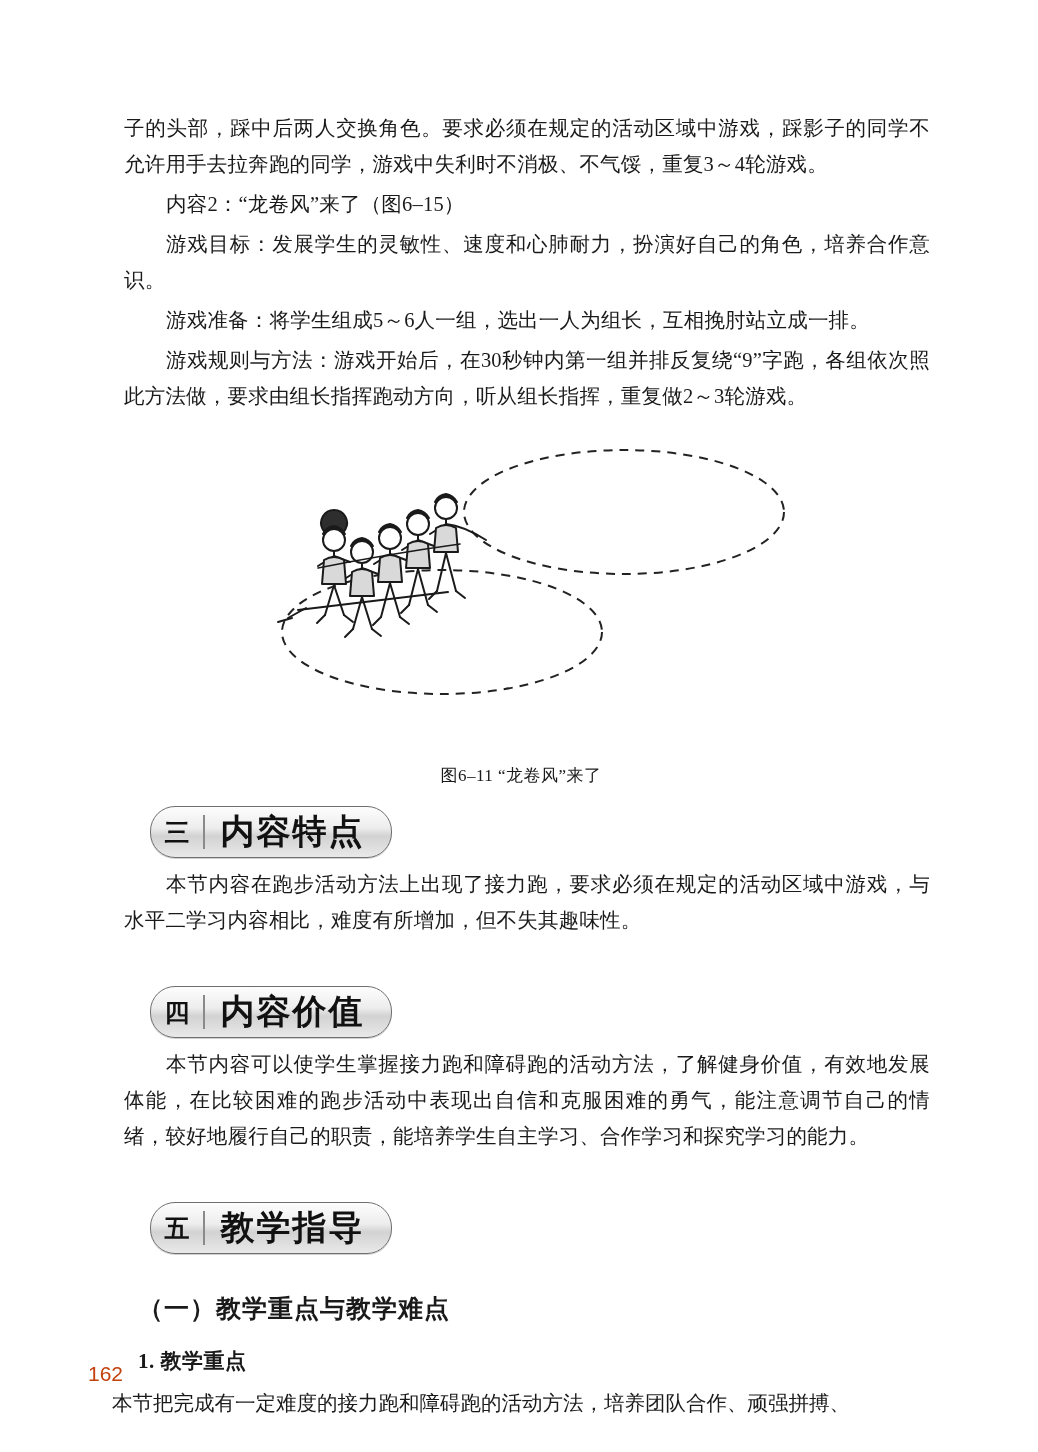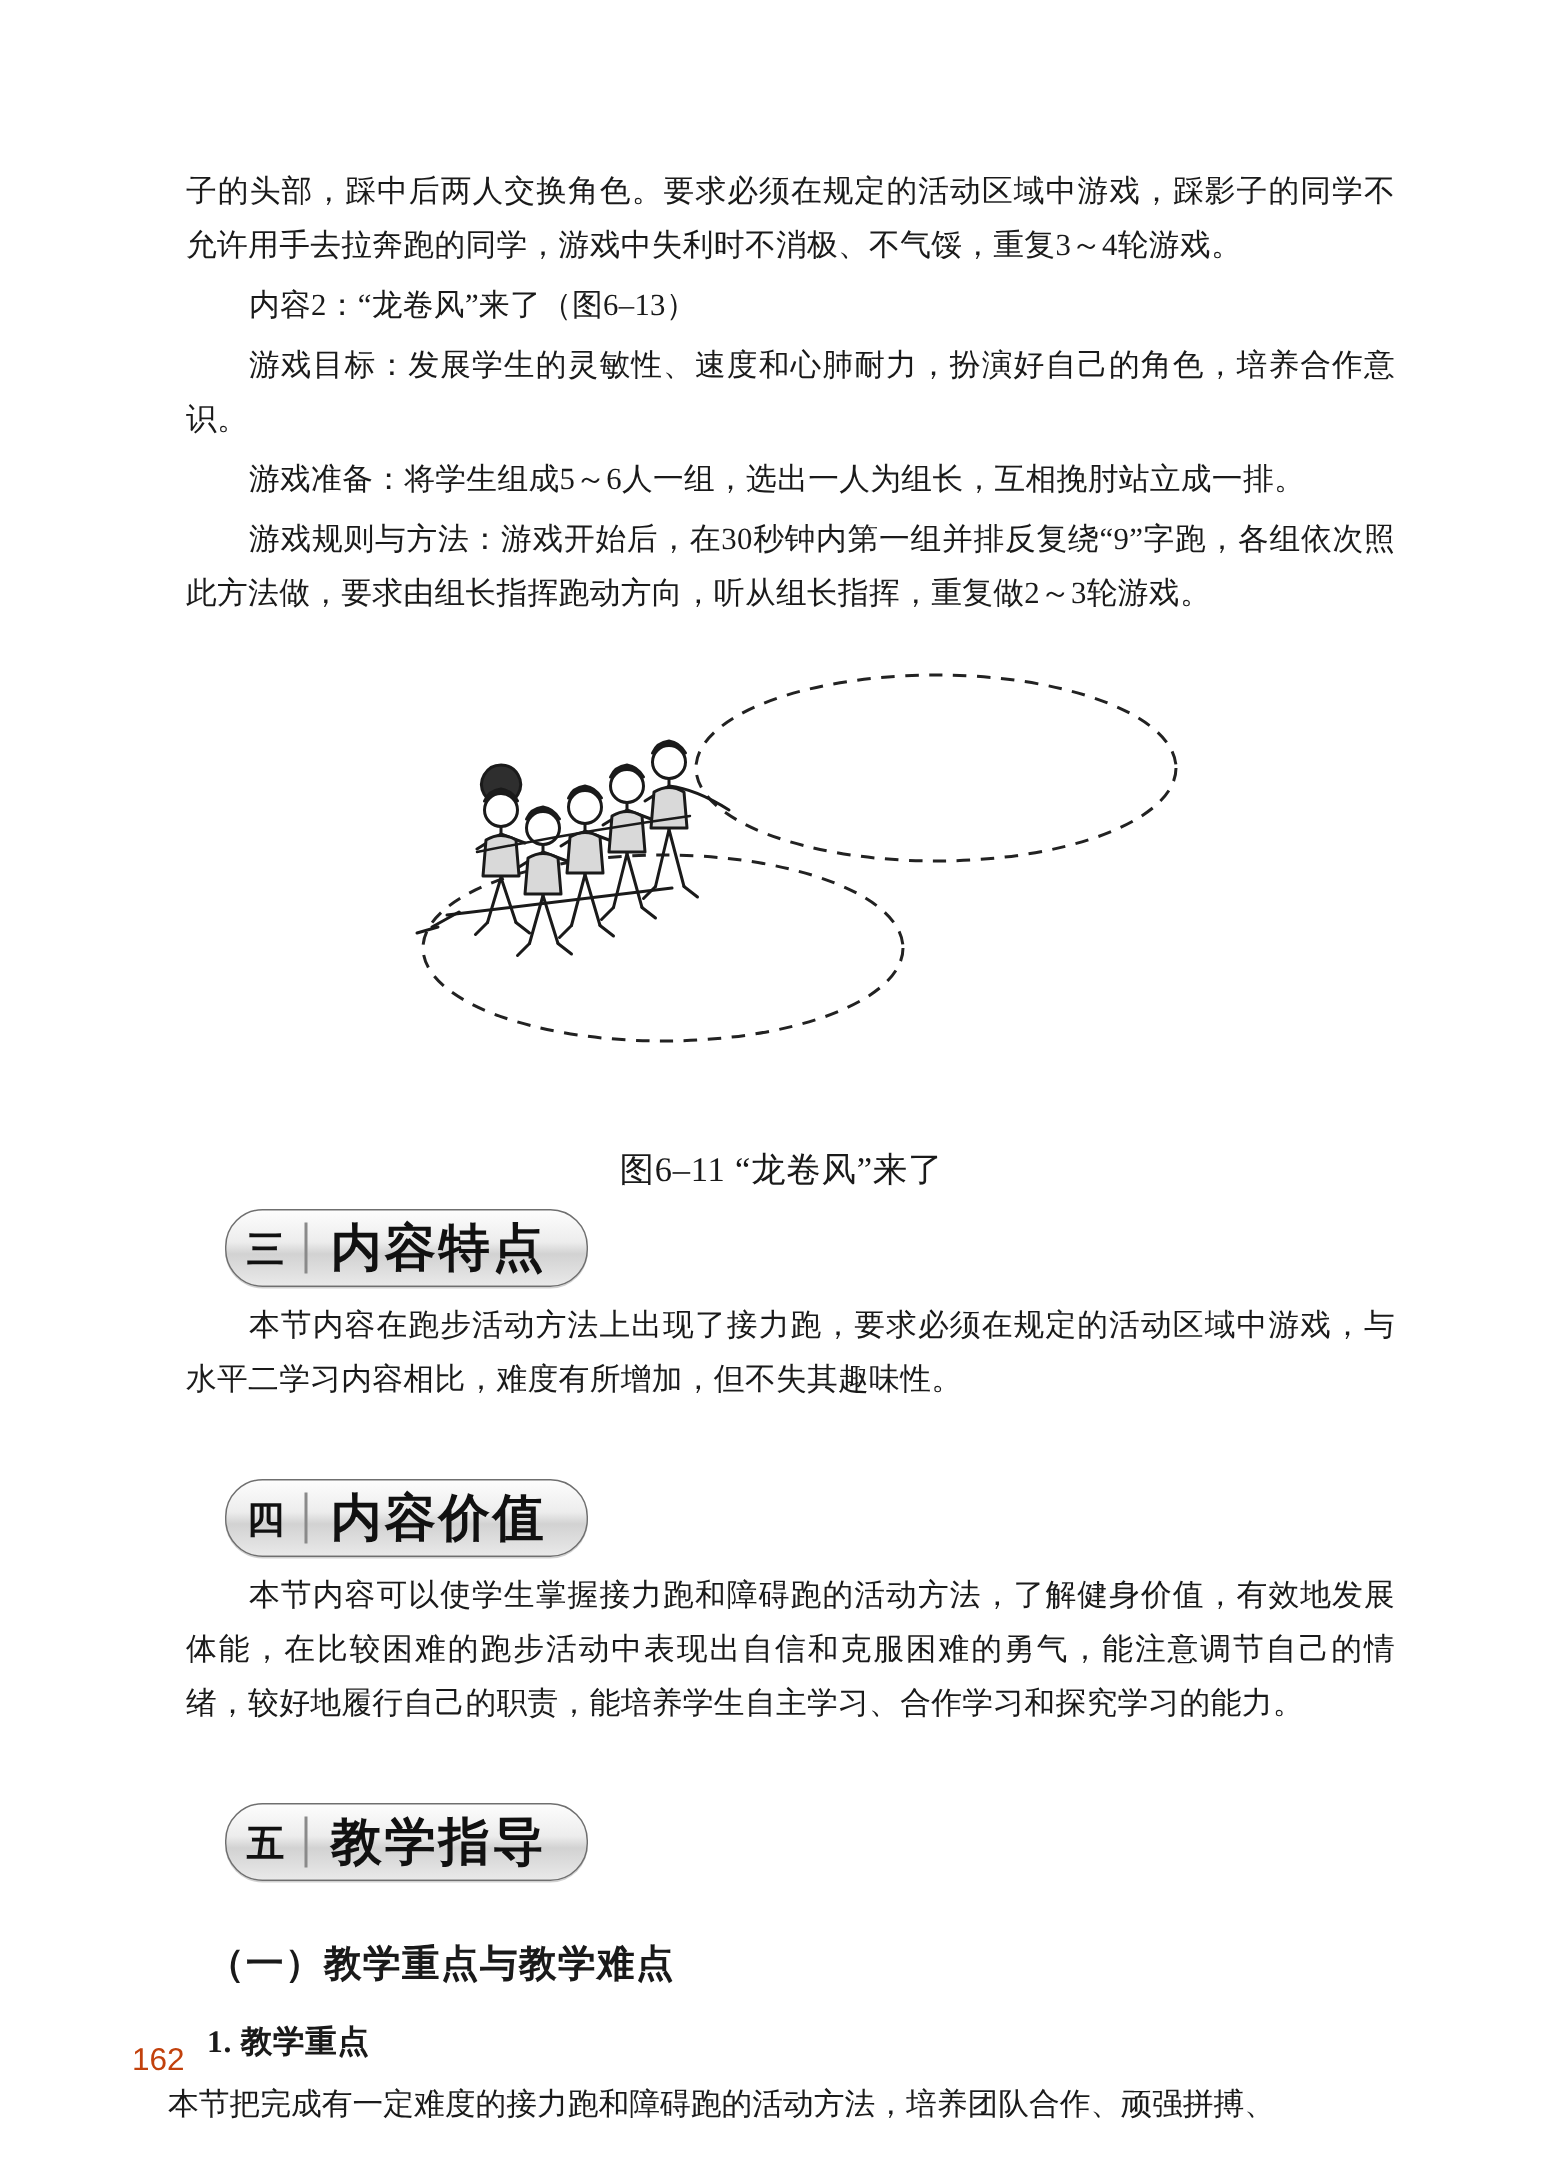--- a/index.html
+++ b/index.html
@@ -41,21 +41,21 @@
     font-weight: normal;
   }
   .fig-wrap {
     position: relative;
     width: 818px;
     height: 330px;
     margin-top: 18px;
   }
   .fig-caption {
     text-align: center;
-    font-size: 23px;
+    font-size: 17px;
     margin-top: 2px;
     letter-spacing: 0.5px;
   }
   
   .section-head {
     position: relative;
     margin: 44px 0 8px 38px;
     display: inline-flex;
     align-items: center;
     height: 50px;
@@ -116,21 +116,21 @@
 </style>
 </head>
 <body>
 
 <div class="page">
 
   <div class="content">
 
     <p class="body-text">子的头部，踩中后两人交换角色。要求必须在规定的活动区域中游戏，踩影子的同学不允许用手去拉奔跑的同学，游戏中失利时不消极、不气馁，重复3～4轮游戏。</p>
 
-    <p class="body-text indent"><span class="bold">内容2：“龙卷风”来了</span><span>（图6–13）</span></p>
+    <p class="body-text indent"><span class="bold">内容2：“龙卷风”来了</span><span>（图6–15）</span></p>
 
     <p class="body-text indent">游戏目标：发展学生的灵敏性、速度和心肺耐力，扮演好自己的角色，培养合作意识。</p>
 
     <p class="body-text indent">游戏准备：将学生组成5～6人一组，选出一人为组长，互相挽肘站立成一排。</p>
 
     <p class="body-text indent">游戏规则与方法：游戏开始后，在30秒钟内第一组并排反复绕“9”字跑，各组依次照此方法做，要求由组长指挥跑动方向，听从组长指挥，重复做2～3轮游戏。</p>
 
     <div class="fig-wrap">
       <svg width="818" height="330" viewBox="0 0 818 330">
 

